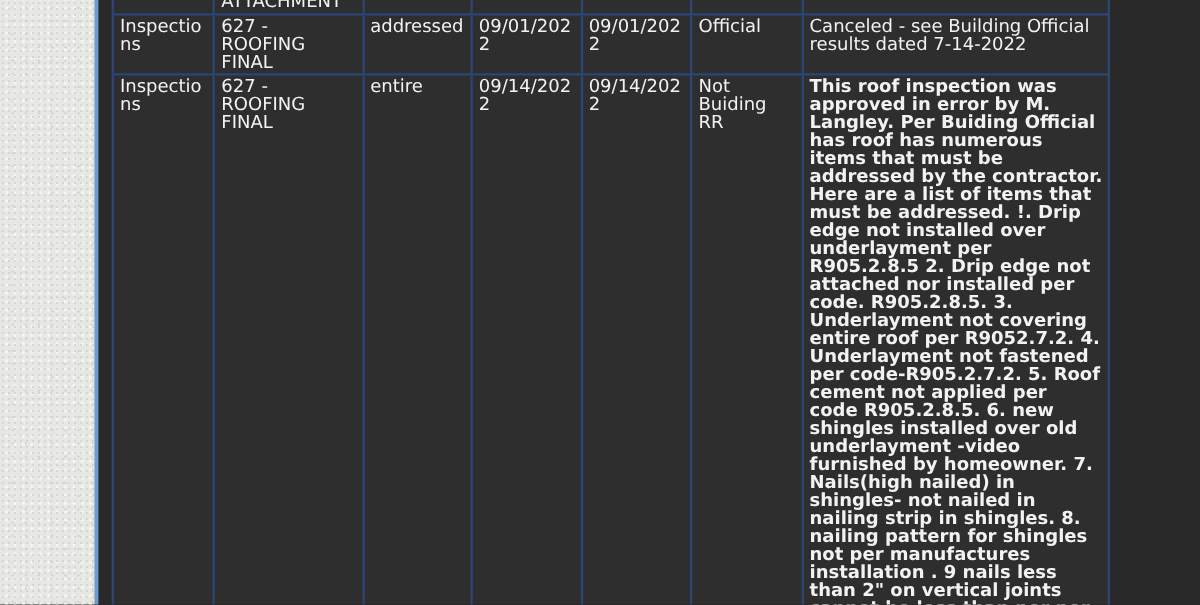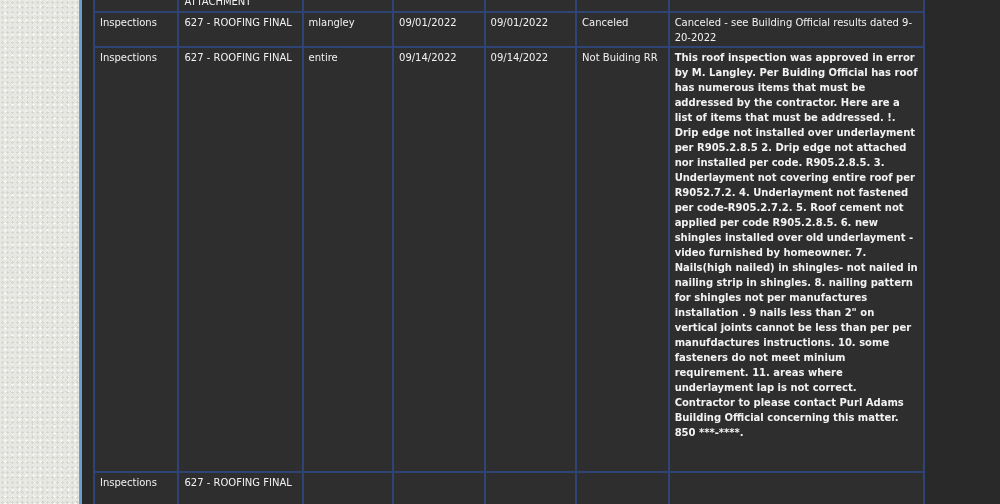--- a/index.html
+++ b/index.html
@@ -37,21 +37,21 @@
     position: absolute;
     left: 93px; top: 0;
     width: 832px;
     border-collapse: collapse;
     table-layout: fixed;
   }
   table.insp td {
     border: 2px solid #2e4474;
     background: #2e2e2e;
     color: #f2f2f2;
-    font-size: 10px;
+    font-size: 15px;
     line-height: 15px;
     padding: 2px 4px 1px 5px;
     vertical-align: top;
     overflow: hidden;
     word-wrap: break-word;
   }
   tr.partial td {
     border-top: none;
     padding-top: 0;
     padding-bottom: 0;
@@ -113,25 +113,25 @@
             <div class="clip"></div>
           </td>
         <td>
             <div class="clip"></div>
           </td>
       </tr>
 
       <tr>
         <td>Inspections</td>
         <td>627 - ROOFING FINAL</td>
-        <td>mlangley</td>
+        <td>addressed</td>
         <td>09/01/2022</td>
         <td>09/01/2022</td>
-        <td>Canceled</td>
-        <td>Canceled - see Building Official results dated 9-20-2022</td>
+        <td>Official</td>
+        <td>Canceled - see Building Official results dated 7-14-2022</td>
       </tr>
 
       <tr class="bigrow">
         <td>Inspections</td>
         <td>627 - ROOFING FINAL</td>
         <td>entire</td>
         <td>09/14/2022</td>
         <td>09/14/2022</td>
         <td>Not Buiding RR</td>
         <td class="remarks">This roof inspection was approved in error by M. Langley. Per Buiding Official has roof has numerous items that must be addressed by the contractor. Here are a list of items that must be addressed. !. Drip edge not installed over underlayment per R905.2.8.5 2. Drip edge not attached nor installed per code. R905.2.8.5. 3. Underlayment not covering entire roof per R9052.7.2. 4. Underlayment not fastened per code-R905.2.7.2. 5. Roof cement not applied per code&nbsp;R905.2.8.5. 6. new shingles installed over old underlayment -video furnished by homeowner. 7. Nails(high nailed) in shingles- not nailed in nailing strip in shingles. 8. nailing pattern for shingles not per manufactures installation . 9 nails less than 2" on vertical joints cannot be less than per per manufdactures instructions. 10. some fasteners do not meet minium requirement. 11. areas where underlayment lap is not correct. Contractor to please contact Purl Adams Building Official concerning this matter. 850 ***-****.</td>

